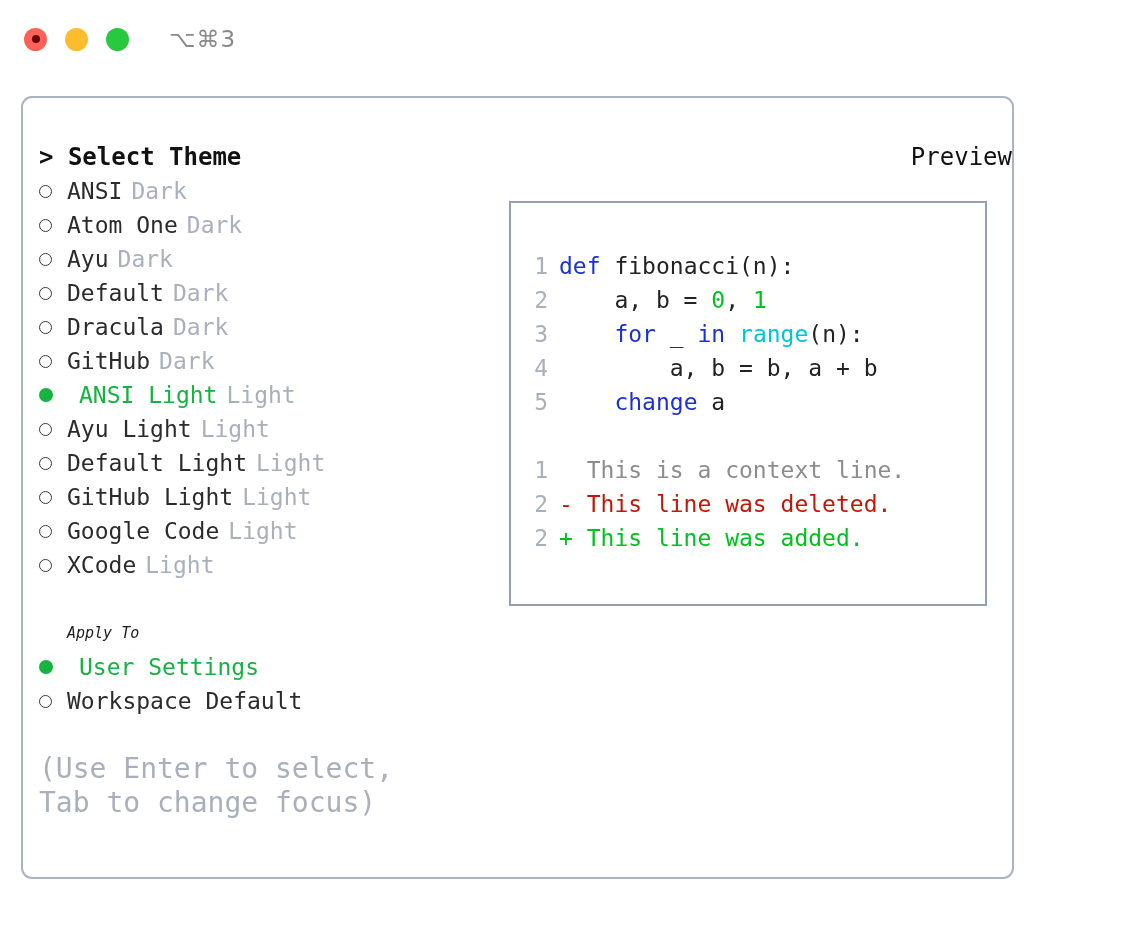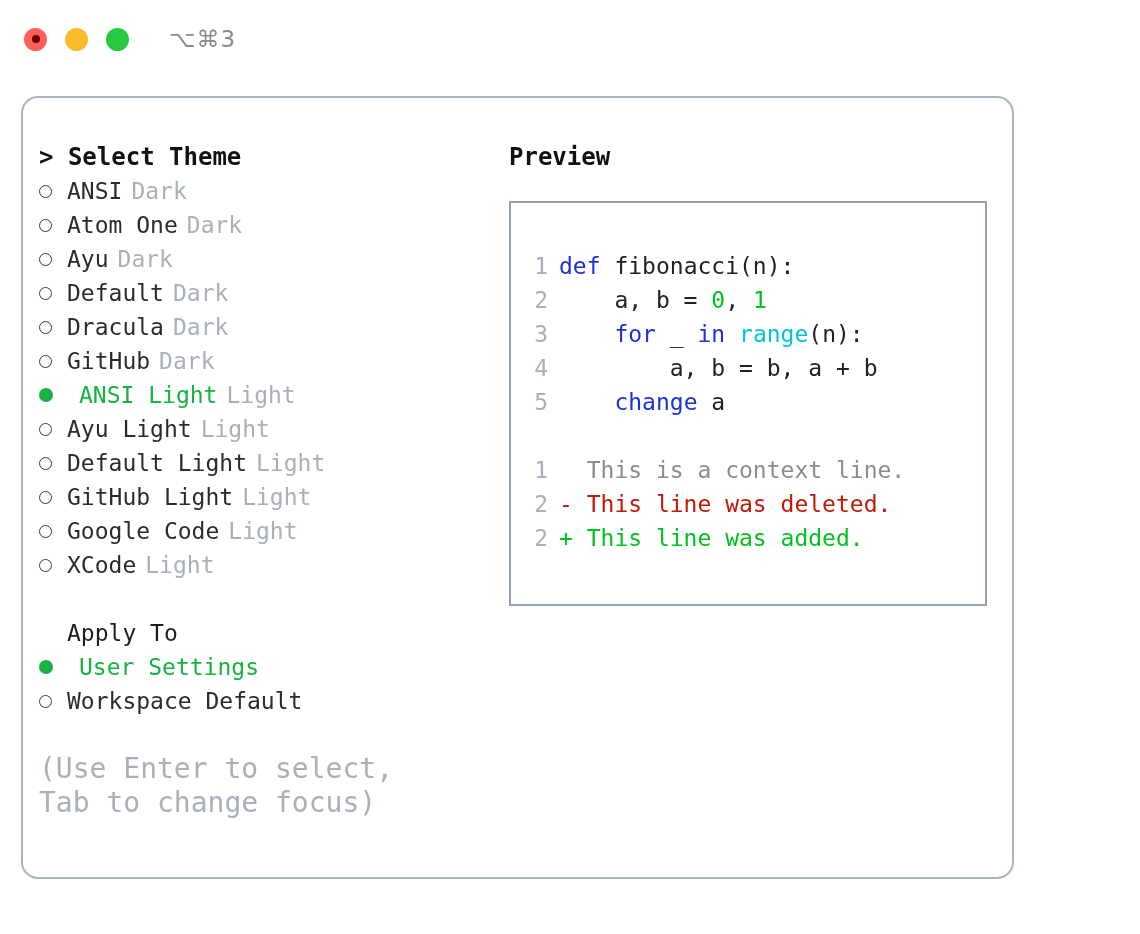--- a/index.html
+++ b/index.html
@@ -59,21 +59,21 @@
   }
 
   
   .panel {
     position: absolute;
     left: 21px;
     top: 96px;
     width: 993px;
     height: 783px;
     border: 2px solid #aab4c2;
-    border-radius: 17px;
+    border-radius: 11px;
     background: #ffffff;
     padding: 42px 0 0 0;
   }
   .panel-inner {
     display: flex;
     height: 100%;
   }
 
   
   .left-col {
@@ -117,49 +117,51 @@
     border-radius: 50%;
     background: #16b341;
     display: inline-block;
   }
   .row .name { color: #2b2b2b; }
   .row.selected .name { color: #15b33f; margin-left: 12px; }
   .row .badge { color: #a8b0bb; padding-left: 9px; }
 
   .spacer  { height: 34px; }
   .apply-head {
-    font-size: 23px;
+    font-size: 15px;
     color: #1d1d1d;
     line-height: 34px;
     height: 34px;
     padding-left: 28px;
     white-space: pre;
+    font-style: italic;
   }
   .hint {
     margin-top: 34px;
     font-size: 28px;
     color: #a8b0bb;
     line-height: 34px;
     max-width: 410px;
     white-space: normal;
     word-spacing: 0px;
   }
 
   
   .right-col {
     flex: 1 1 auto;
     padding-left: 21px;
   }
   .preview-title {
     font-size: 24px;
-    font-weight: bold;
+    font-weight: normal;
     color: #111111;
     line-height: 34px;
     margin-bottom: 27px;
     white-space: pre;
+    text-align: right;
   }
   .preview-box {
     width: 478px;
     height: 405px;
     border: 2px solid #93a0b0;
     background: #ffffff;
     padding: 46px 0 0 14px;
   }
   .code-line {
     display: flex;

